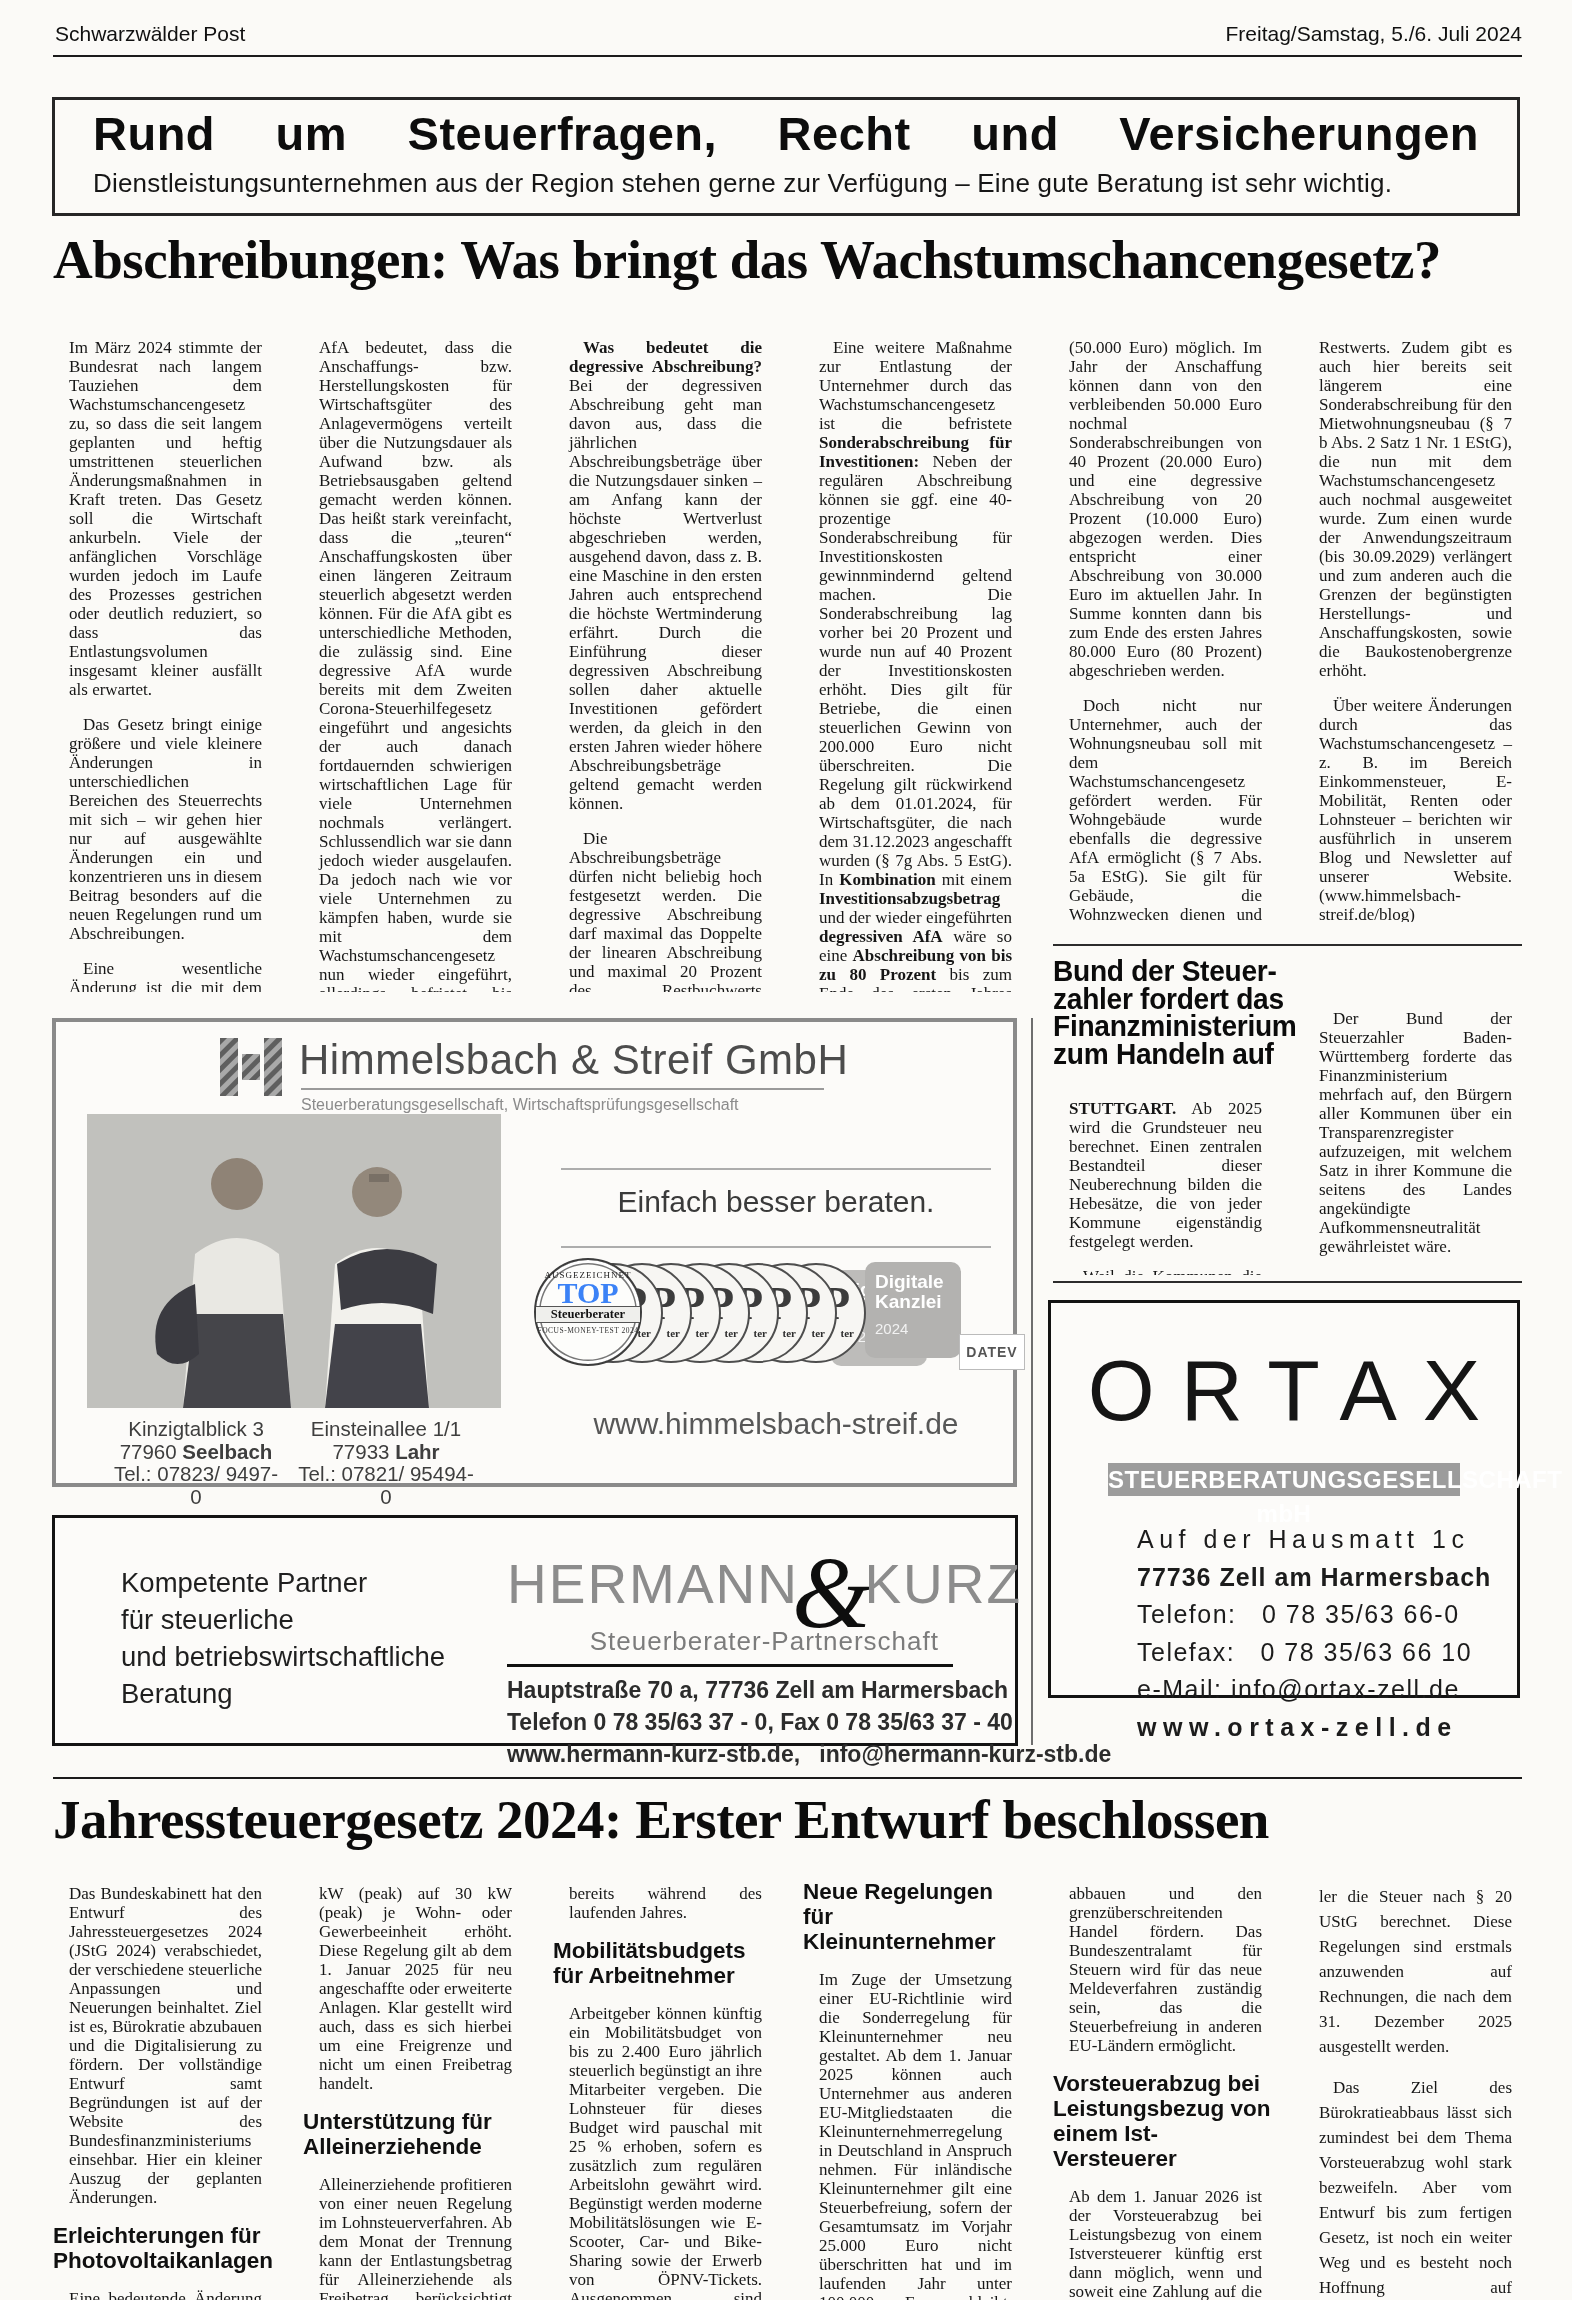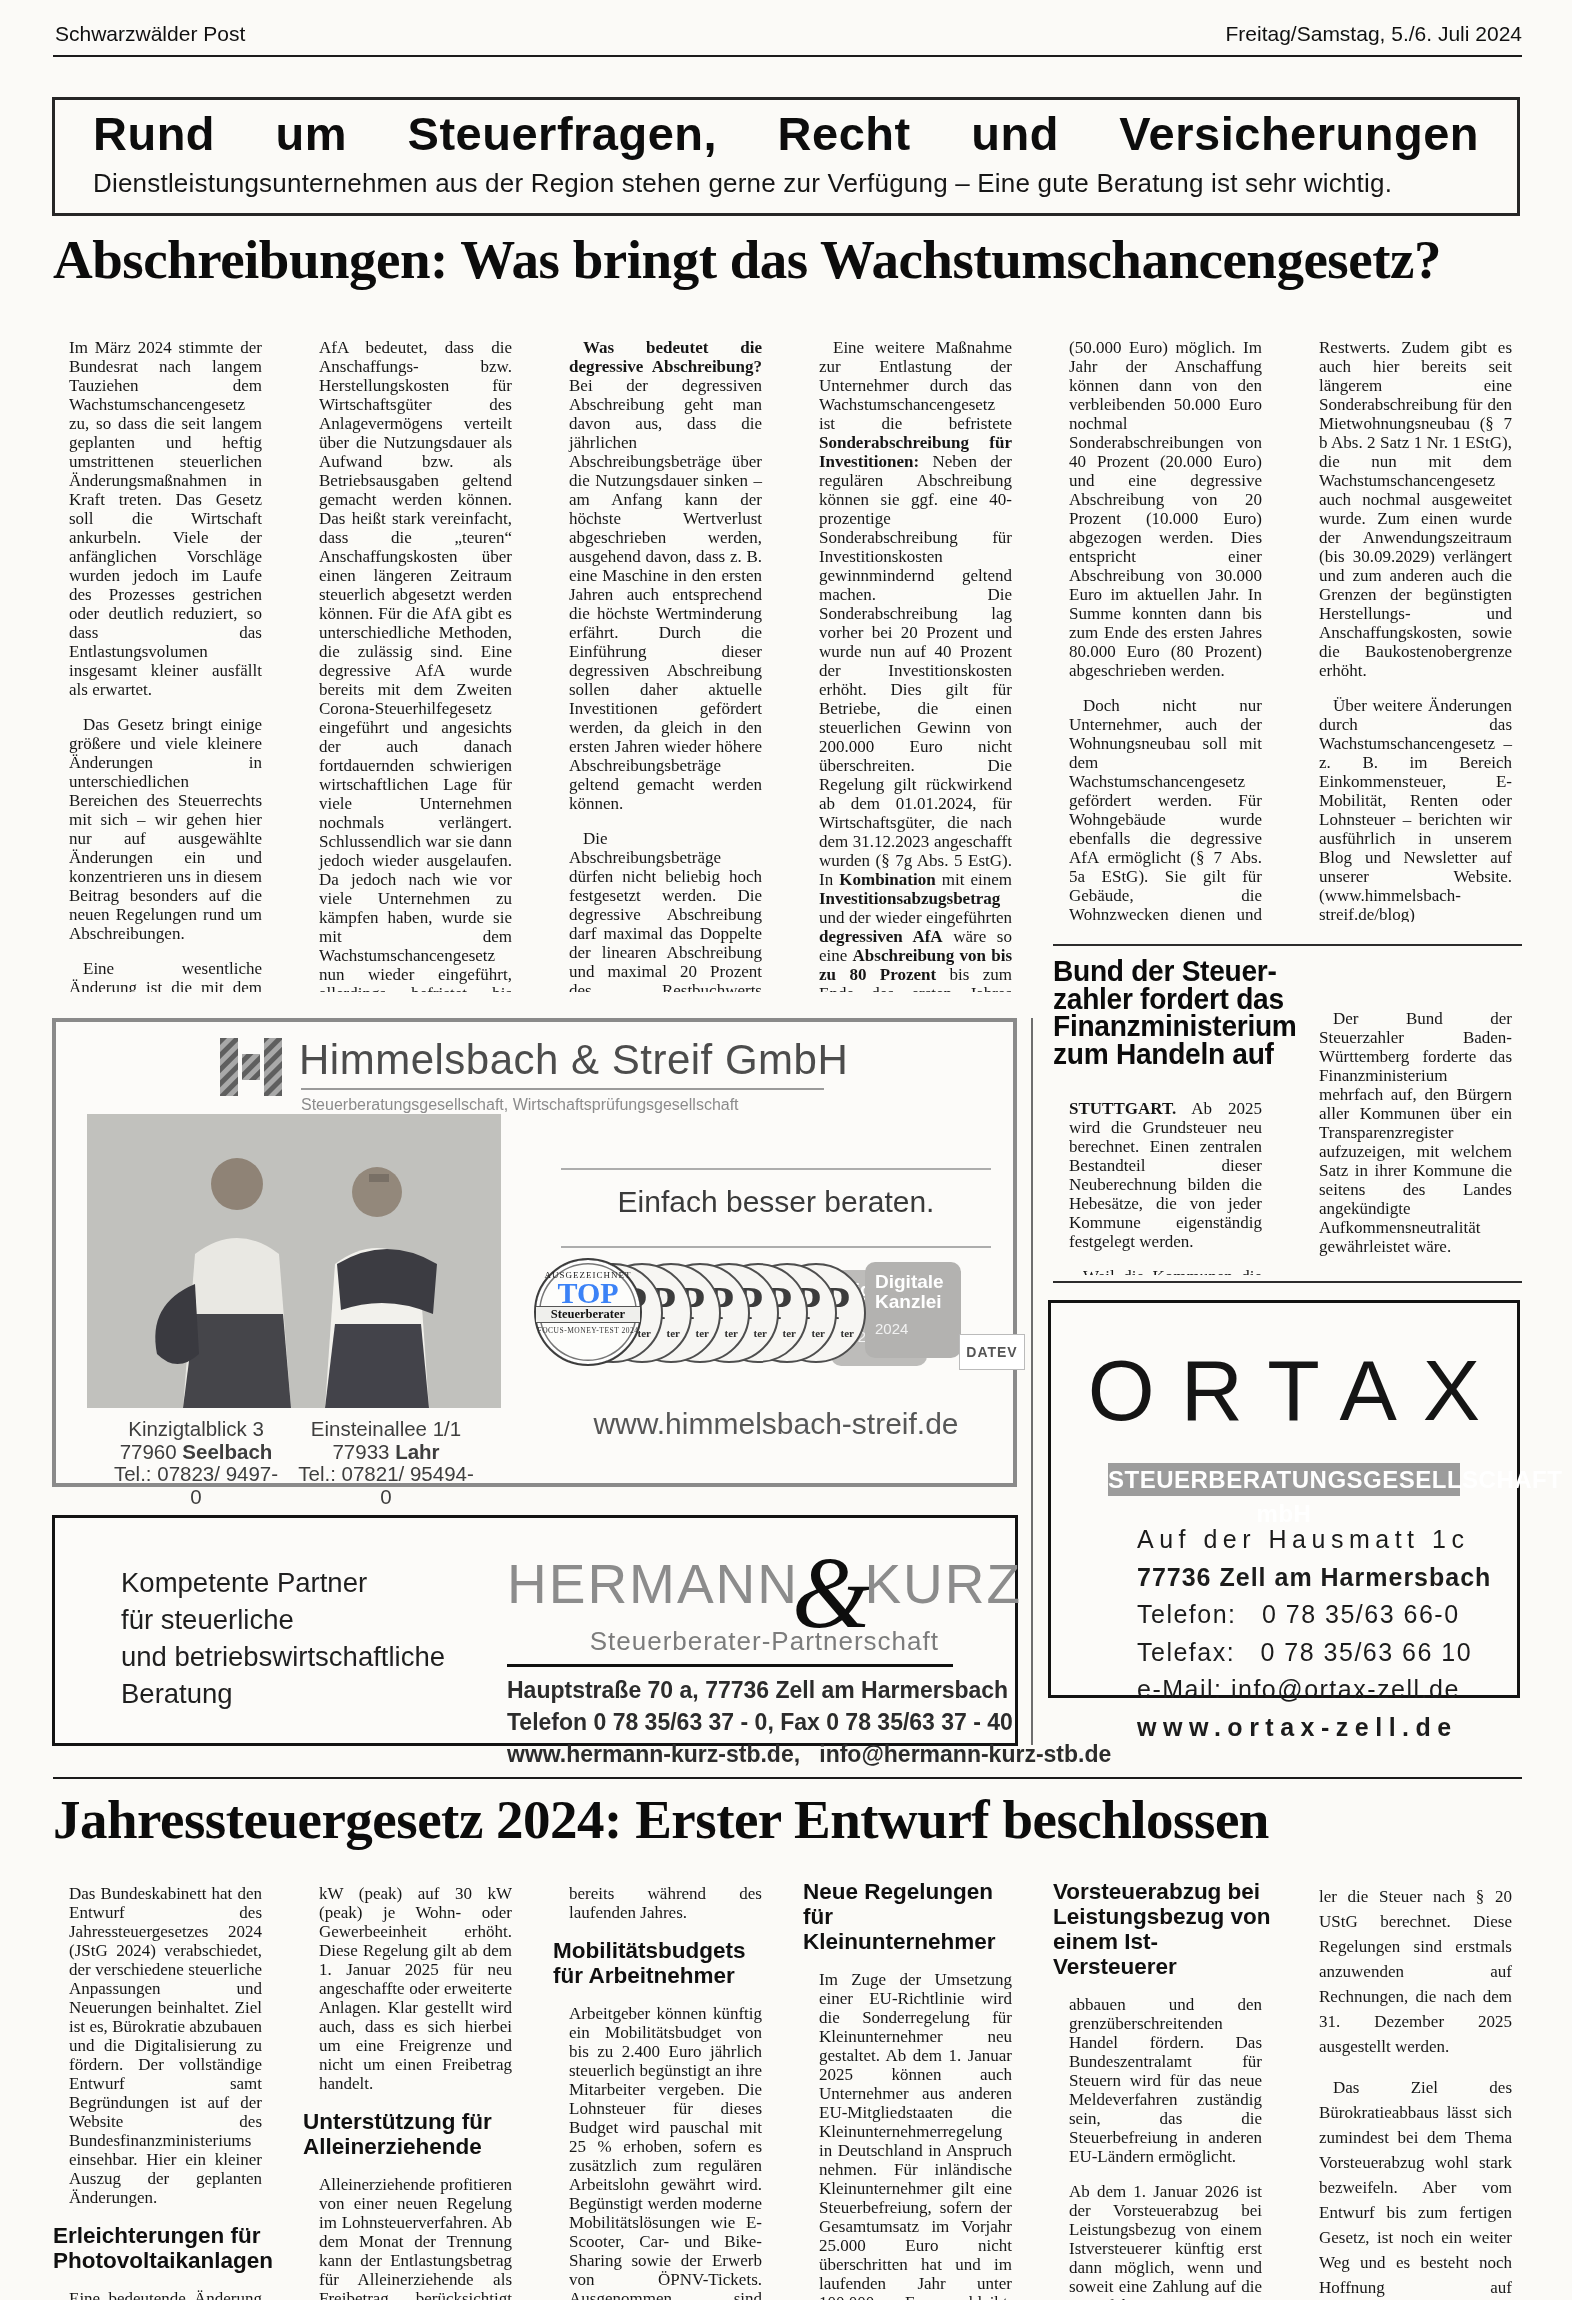--- a/index.html
+++ b/index.html
@@ -284,22 +284,22 @@
   <div class="abs col" style="left:553px;top:1868px;height:432px">
       <div class="blk p">bereits während des laufenden Jahres.</div>
       <div class="blk subhead">Mobilitätsbudgets für Arbeitnehmer</div>
       <div class="blk p">Arbeitgeber können künftig ein Mobilitätsbudget von bis zu 2.400 Euro jährlich steuerlich begünstigt an ihre Mitarbeiter vergeben. Die Lohnsteuer für dieses Budget wird pauschal mit 25 % erhoben, sofern es zusätzlich zum regulären Arbeitslohn gewährt wird. Begünstigt werden moderne Mobilitätslösungen wie E-Scooter, Car- und Bike-Sharing sowie der Erwerb von ÖPNV-Tickets. Ausgenommen sind hingegen private Kraftfahrzeuge und auf Dauer angelegte Miet- oder Leasingmodelle.</div>
     </div>
   <div class="abs col" style="left:803px;top:1868px;height:432px">
       <div class="blk subhead">Neue Regelungen für Kleinunternehmer</div>
       <div class="blk p">Im Zuge der Umsetzung einer EU-Richtlinie wird die Sonderregelung für Kleinunternehmer neu gestaltet. Ab dem 1. Januar 2025 können auch Unternehmer aus anderen EU-Mitgliedstaaten die Kleinunternehmerregelung in Deutschland in Anspruch nehmen. Für inländische Kleinunternehmer gilt eine Steuerbefreiung, sofern der Gesamtumsatz im Vorjahr 25.000 Euro nicht überschritten hat und im laufenden Jahr unter 100.000 Euro bleibt. Überschreitet der Umsatz diese Grenze, entfällt die Steuerbefreiung. Diese Maßnahmen sollen Wettbewerbsverzerrungen</div>
     </div>
   <div class="abs col" style="left:1053px;top:1868px;height:432px">
+      <div class="blk p">abbauen und den grenzüberschreitenden Handel fördern. Das Bundeszentralamt für Steuern wird für das neue Meldeverfahren zuständig sein, das die Steuerbefreiung in anderen EU-Ländern ermöglicht.</div>
       <div class="blk subhead">Vorsteuerabzug bei Leistungsbezug von einem Ist-Versteuerer</div>
-      <div class="blk p">abbauen und den grenzüberschreitenden Handel fördern. Das Bundeszentralamt für Steuern wird für das neue Meldeverfahren zuständig sein, das die Steuerbefreiung in anderen EU-Ländern ermöglicht.</div>
       <div class="blk p">Ab dem 1. Januar 2026 ist der Vorsteuerabzug bei Leistungsbezug von einem Istversteuerer künftig erst dann möglich, wenn und soweit eine Zahlung auf die ausgeführte Leistung geleistet worden ist. Dazu wird die Rechnungspflichtangabe „Versteuerung nach vereinnahmten Entgelten“ eingeführt für Rechnungen, deren Ausstel-</div>
     </div>
   <div class="abs col loose" style="left:1303px;top:1868px;height:432px">
       <div class="blk p">ler die Steuer nach § 20 UStG berechnet. Diese Regelungen sind erstmals anzuwenden auf Rechnungen, die nach dem 31. Dezember 2025 ausgestellt werden.</div>
       <div class="blk p ind">Das Ziel des Bürokratieabbaus lässt sich zumindest bei dem Thema Vorsteuerabzug wohl stark bezweifeln. Aber vom Entwurf bis zum fertigen Gesetz, ist noch ein weiter Weg und es besteht noch Hoffnung auf Verbesserungen.</div>
       <div class="blk sig">Hecht + Friedemann,<br>Steuerberatungsgesellschaft,<br>Zell a. H.</div>
     </div>
 
 </div>
 

